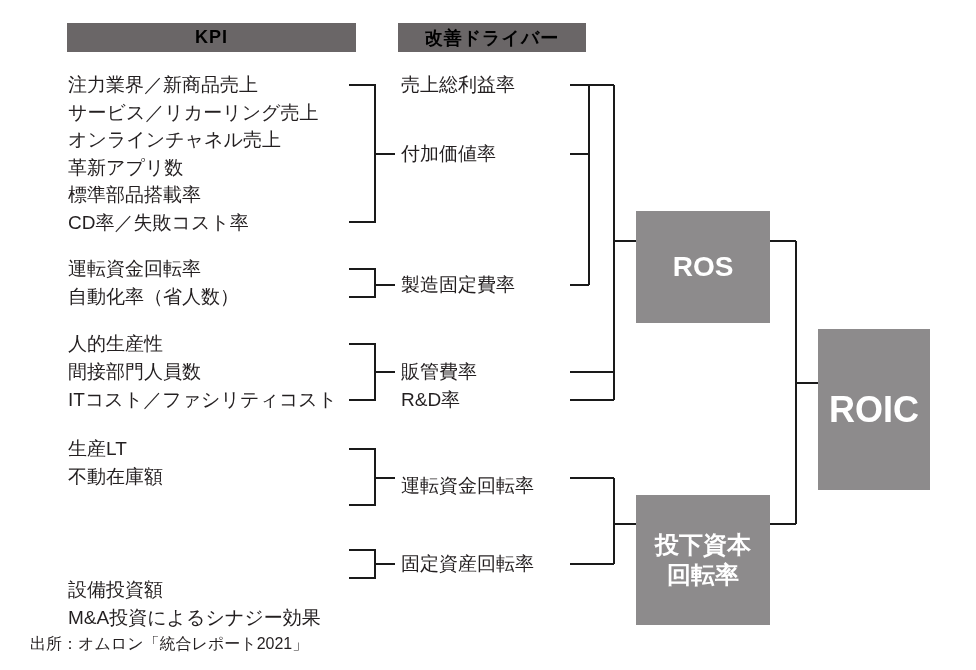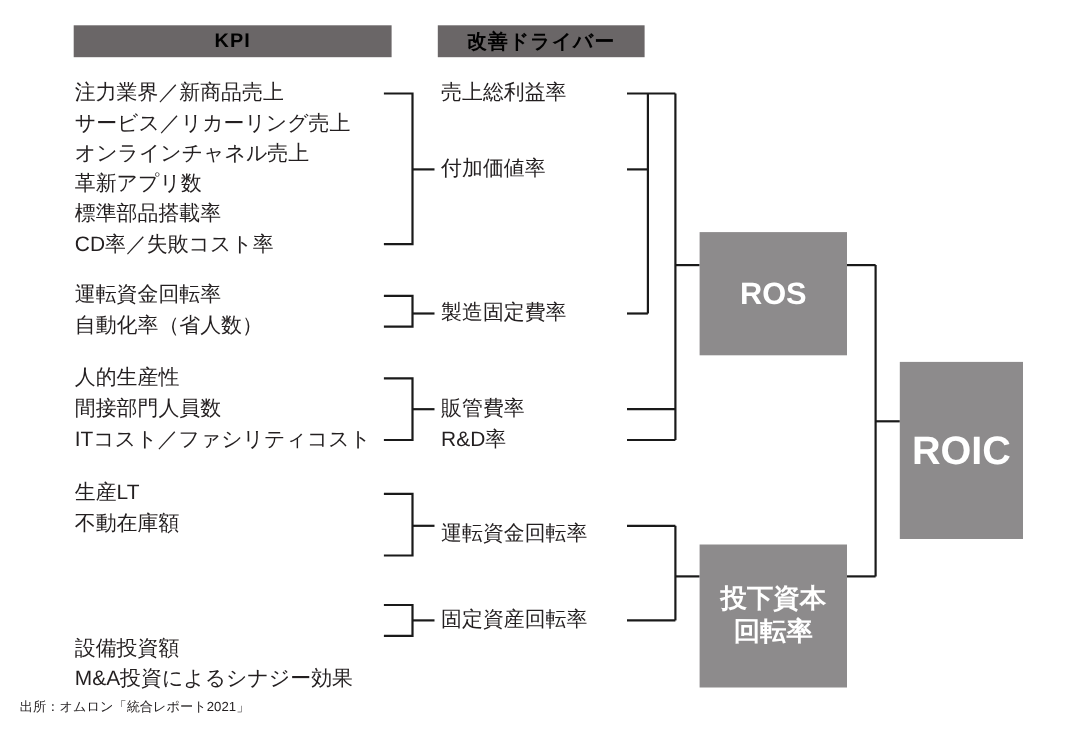--- a/index.html
+++ b/index.html
@@ -32,21 +32,21 @@
   .d5{top:386px;} .d6{top:472px;} .d7{top:550px;text-align:right;}
   .gbox{
     position:absolute;background:#8d8b8c;color:#ffffff;font-weight:bold;
     display:flex;flex-direction:column;justify-content:center;
     text-align:center;
     margin-top:26px;
   }
   .box-ros{left:636px;top:185px;width:134px;height:112px;font-size:28px;}
   .box-roic{left:818px;top:303px;width:112px;height:161px;font-size:36px;}
   .box-turnover{left:636px;top:469px;width:134px;height:130px;font-size:24px;line-height:30px;}
-  .source{position:absolute;left:18px;top:634px;font-size:12px;white-space:nowrap;}
+  .source{position:absolute;left:30px;top:634px;font-size:16px;white-space:nowrap;}
 </style>
 </head>
 <body>
 
 <div class="canvas">
 
   <svg class="lines" viewBox="0 0 976 670">
 
     <path d="M349 85 H375 V222 H349"></path>
     <line x1="375" y1="154" x2="395" y2="154"></line>

